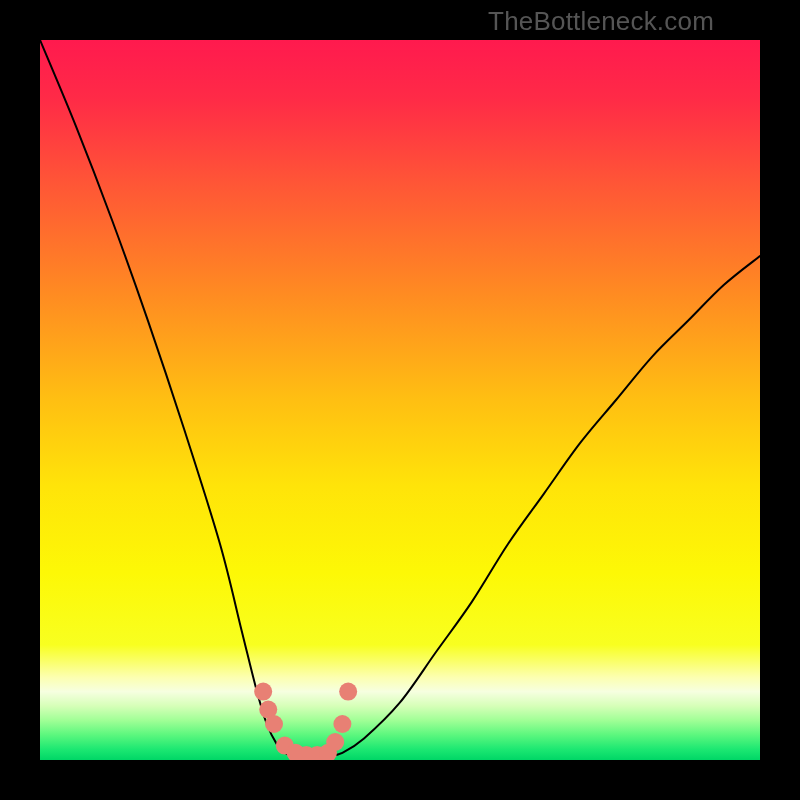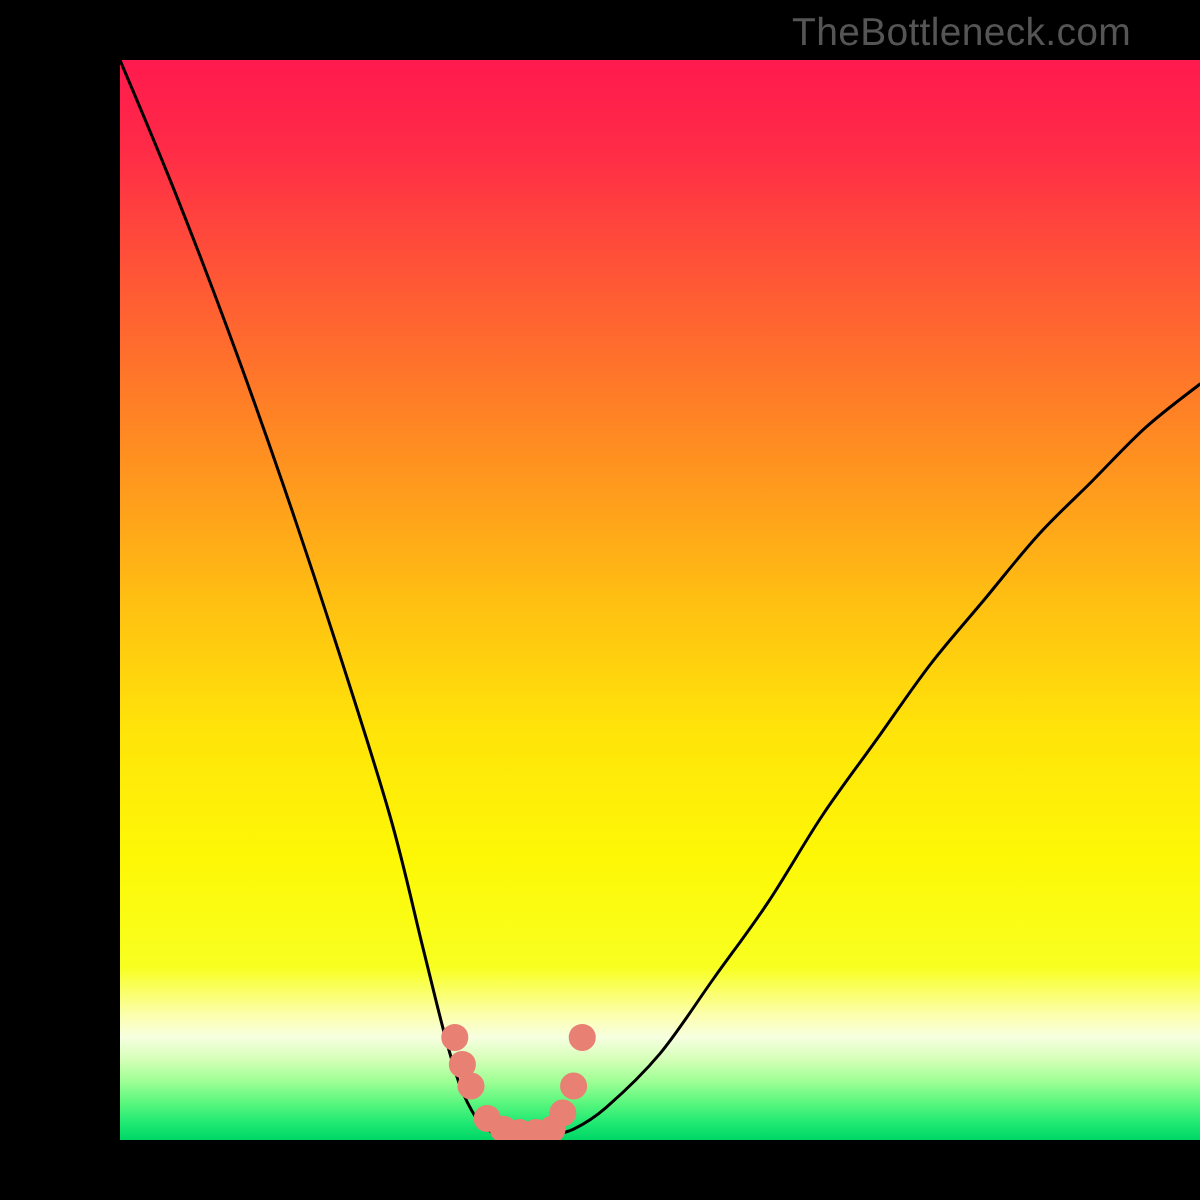--- a/index.html
+++ b/index.html
@@ -10,21 +10,20 @@
     background: #000;
     overflow: hidden;
     font-family: Arial, Helvetica, sans-serif;
   }
   .frame {
     position: absolute;
     top: 0; left: 0;
     width: 728px;
     height: 800px;
     background: #000;
-    margin-left: 40px;
   }
   .plot {
     position: absolute;
     top: 40px;
     left: 40px;
     width: 720px;
     height: 720px;
     overflow: hidden;
   }
   .watermark {

